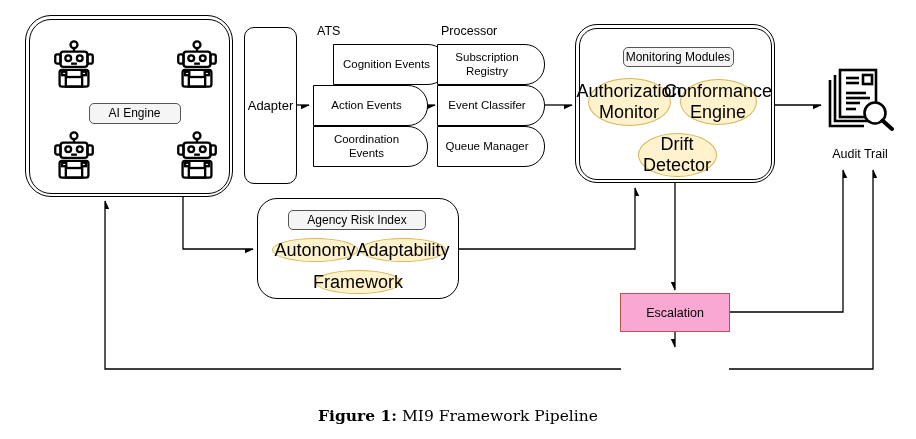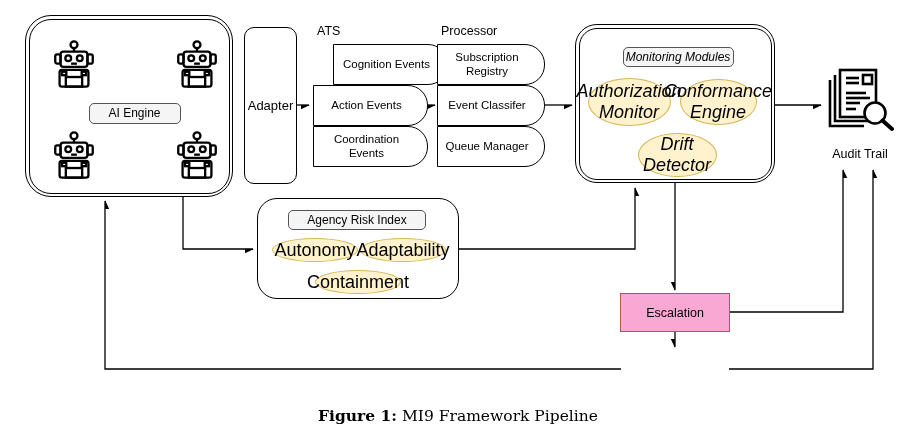--- a/index.html
+++ b/index.html
@@ -148,38 +148,38 @@
   <div class="delay-box" style="left:313px; top:44px; width:115px; height:41px;margin-left:20px;">Cognition Events</div>
   <div class="delay-box" style="left:313px; top:85px; width:115px; height:41px;">Action Events</div>
   <div class="delay-box" style="left:313px; top:126px; width:115px; height:41px;">Coordination Events</div>
 
   <div class="abs col-label" style="left:441px; top:24px;">Processor</div>
   <div class="delay-box" style="left:437px; top:44px; width:108px; height:41px;">Subscription Registry</div>
   <div class="delay-box" style="left:437px; top:85px; width:108px; height:41px;">Event Classifer</div>
   <div class="delay-box" style="left:437px; top:126px; width:108px; height:41px;">Queue Manager</div>
 
   <div class="abs dbl-box" style="left:575px; top:24px; width:200px; height:159px; border-radius:22px;">
-    <div class="inner" style="border-radius:18px;font-style:italic;">
+    <div class="inner" style="border-radius:18px;">
       <div class="chip abs" style="left:43px; top:18px; width:111px; height:20px;">Monitoring Modules</div>
       <div class="ellipse" style="left:8px; top:49px; width:83px; height:48px;">Authorization Monitor</div>
       <div class="ellipse" style="left:100px; top:50px; width:77px; height:46px;">Conformance Engine</div>
       <div class="ellipse" style="left:58px; top:104px; width:79px; height:44px;">Drift Detector</div>
     </div>
   </div>
 
   <svg class="abs" style="left:826px; top:68px;" width="68" height="64" viewBox="0 0 68 64">
       <use href="#audit-sym"></use>
     </svg>
   <div class="abs audit-label" style="left:820px; top:147px; width:80px;">Audit Trail</div>
 
   <div class="abs round-box" style="left:257px; top:198px; width:202px; height:101px;">
     <div class="chip abs" style="left:30px; top:11px; width:138px; height:20px;">Agency Risk Index</div>
     <div class="ellipse" style="left:14px; top:39px; width:86px; height:24px;">Autonomy</div>
     <div class="ellipse" style="left:102px; top:39px; width:86px; height:24px;">Adaptability</div>
-    <div class="ellipse" style="left:57px; top:71px; width:86px; height:24px;">Containment</div>
+    <div class="ellipse" style="left:57px; top:71px; width:86px; height:24px;">Framework</div>
   </div>
 
   <div class="alert-box" style="left:620px; top:293px; width:110px; height:39px;">Escalation</div>
 
   <div class="caption">
     <b>Figure 1:</b>
     <span>MI9 Framework Pipeline</span>
   </div>
 
 </div>

